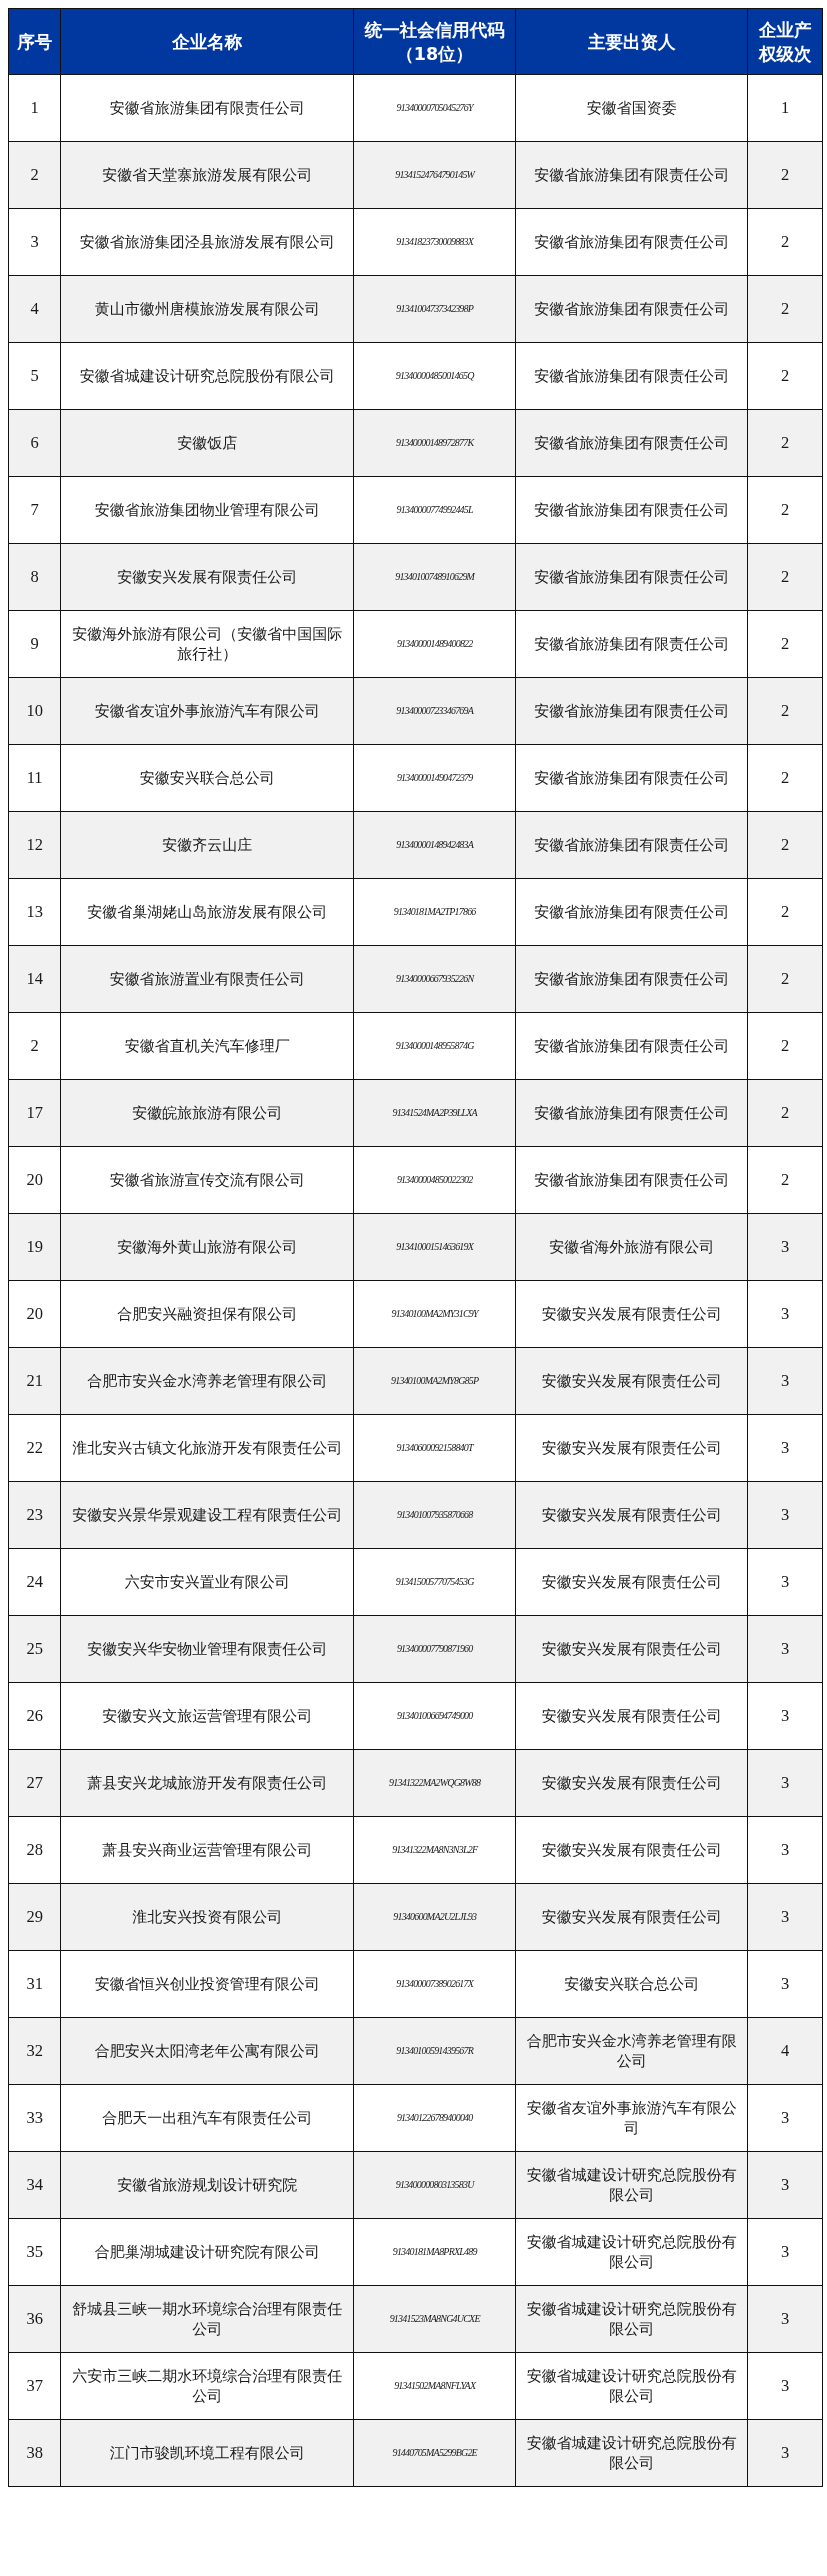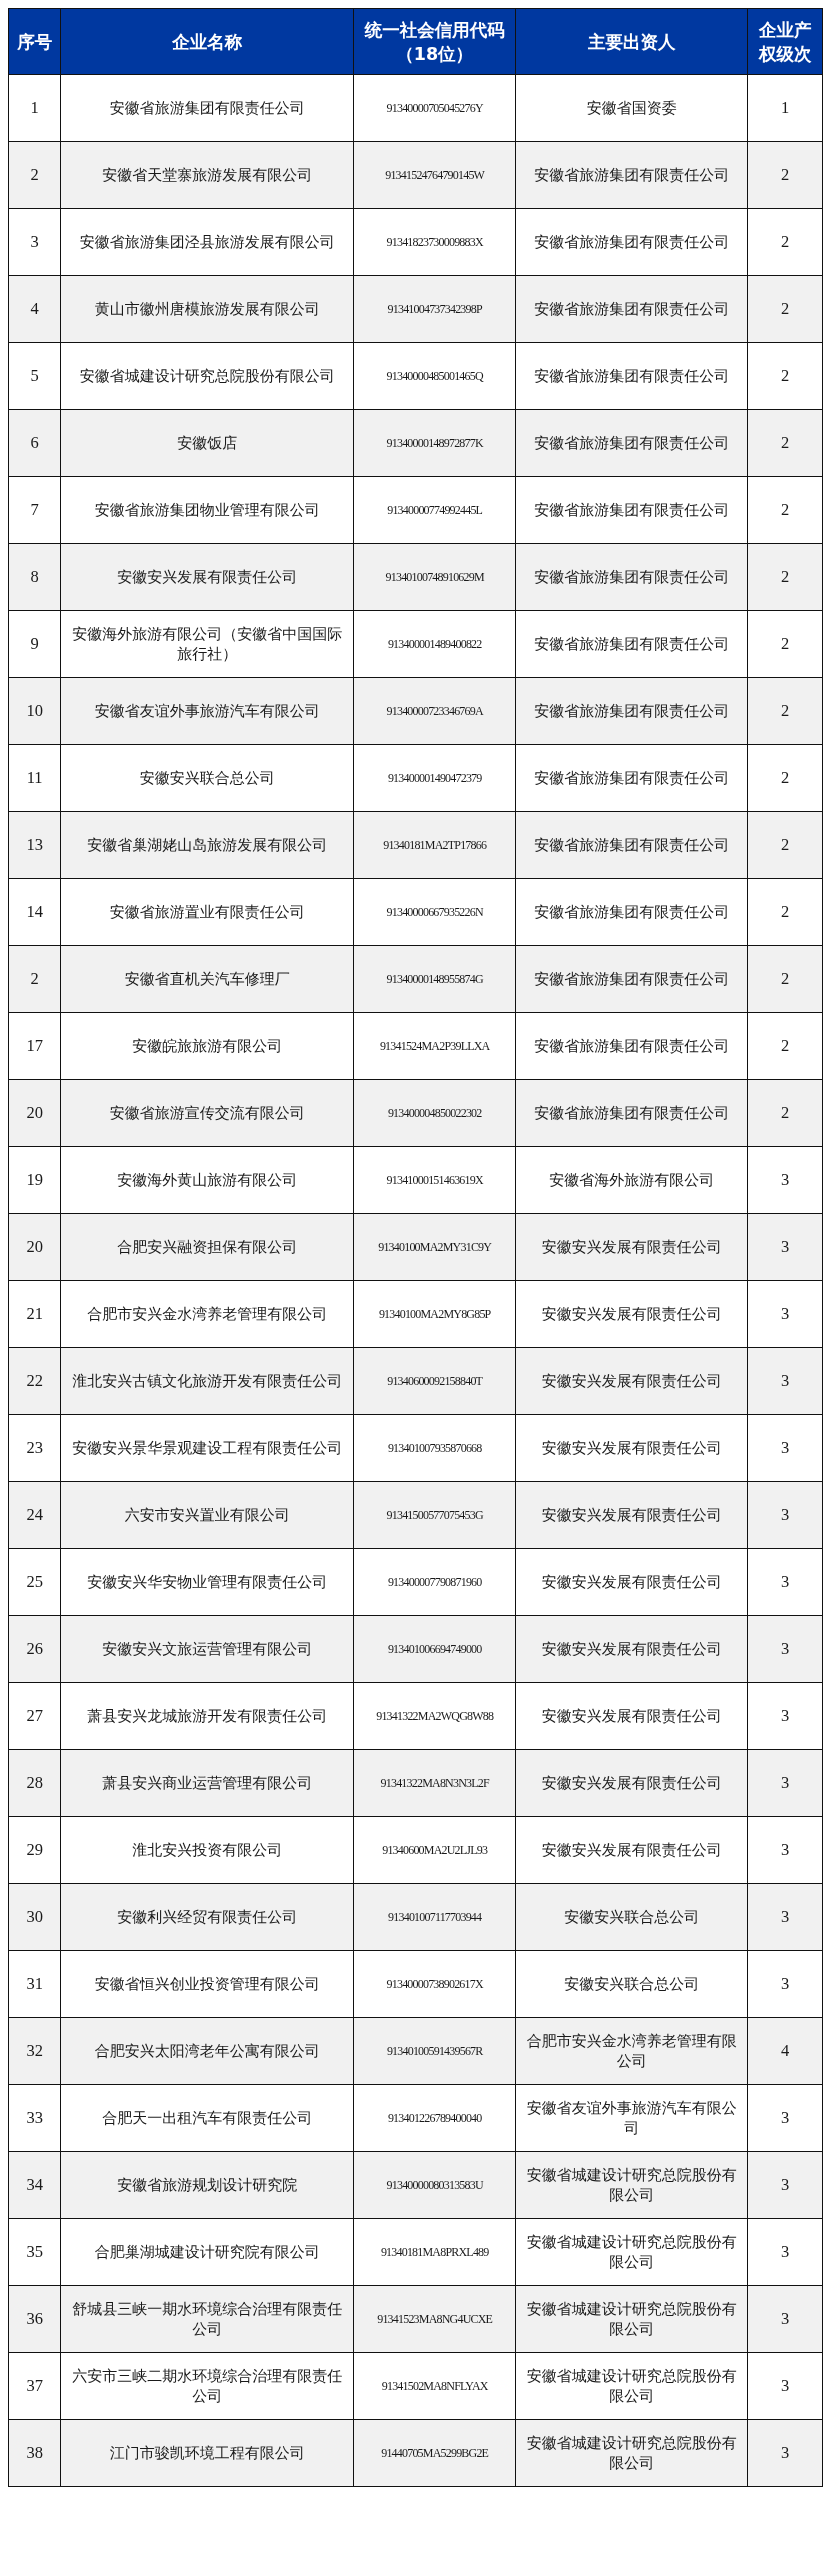--- a/index.html
+++ b/index.html
@@ -37,24 +37,25 @@
       color: #1a1a1a;
       font-family: "DejaVu Serif", "Liberation Serif", serif;
       font-size: 15px;
       line-height: 20.6px;
       word-break: break-all;
     }
     .sheet tbody tr:nth-child(even) td { background: #f1f1f1; }
     .sheet tbody tr:nth-child(odd) td { background: #ffffff; }
     .sheet td.code {
       font-family: "Liberation Serif", "DejaVu Serif", serif;
-      font-size: 12px;
+      font-size: 10px;
       letter-spacing: -0.8px;
       padding: 0 2.1px;
       white-space: nowrap;
+      font-style: italic;
     }
     .sheet td.idx, .sheet td.level {
       font-family: "Liberation Serif", serif;
       font-size: 16.5px;
     }
   </style>
 </head>
 <body>
 
 <table class="sheet">
@@ -156,20 +157,27 @@
   </tr>
 
   <tr>
     <td class="idx">11</td>
     <td class="name">安徽安兴联合总公司</td>
     <td class="code">913400001490472379</td>
     <td class="owner">安徽省旅游集团有限责任公司</td>
     <td class="level">2</td>
   </tr>
 
+  <tr>
+    <td class="idx">12</td>
+    <td class="name">安徽齐云山庄</td>
+    <td class="code">91340000148942483A</td>
+    <td class="owner">安徽省旅游集团有限责任公司</td>
+    <td class="level">2</td>
+  </tr>
 
   <tr>
     <td class="idx">13</td>
     <td class="name">安徽省巢湖姥山岛旅游发展有限公司</td>
     <td class="code">91340181MA2TP17866</td>
     <td class="owner">安徽省旅游集团有限责任公司</td>
     <td class="level">2</td>
   </tr>
 
   <tr>
@@ -286,27 +294,20 @@
   </tr>
 
   <tr>
     <td class="idx">29</td>
     <td class="name">淮北安兴投资有限公司</td>
     <td class="code">91340600MA2U2LJL93</td>
     <td class="owner">安徽安兴发展有限责任公司</td>
     <td class="level">3</td>
   </tr>
 
-  <tr>
-    <td class="idx">30</td>
-    <td class="name">安徽利兴经贸有限责任公司</td>
-    <td class="code">913401007117703944</td>
-    <td class="owner">安徽安兴联合总公司</td>
-    <td class="level">3</td>
-  </tr>
 
   <tr>
     <td class="idx">31</td>
     <td class="name">安徽省恒兴创业投资管理有限公司</td>
     <td class="code">91340000738902617X</td>
     <td class="owner">安徽安兴联合总公司</td>
     <td class="level">3</td>
   </tr>
 
   <tr>

